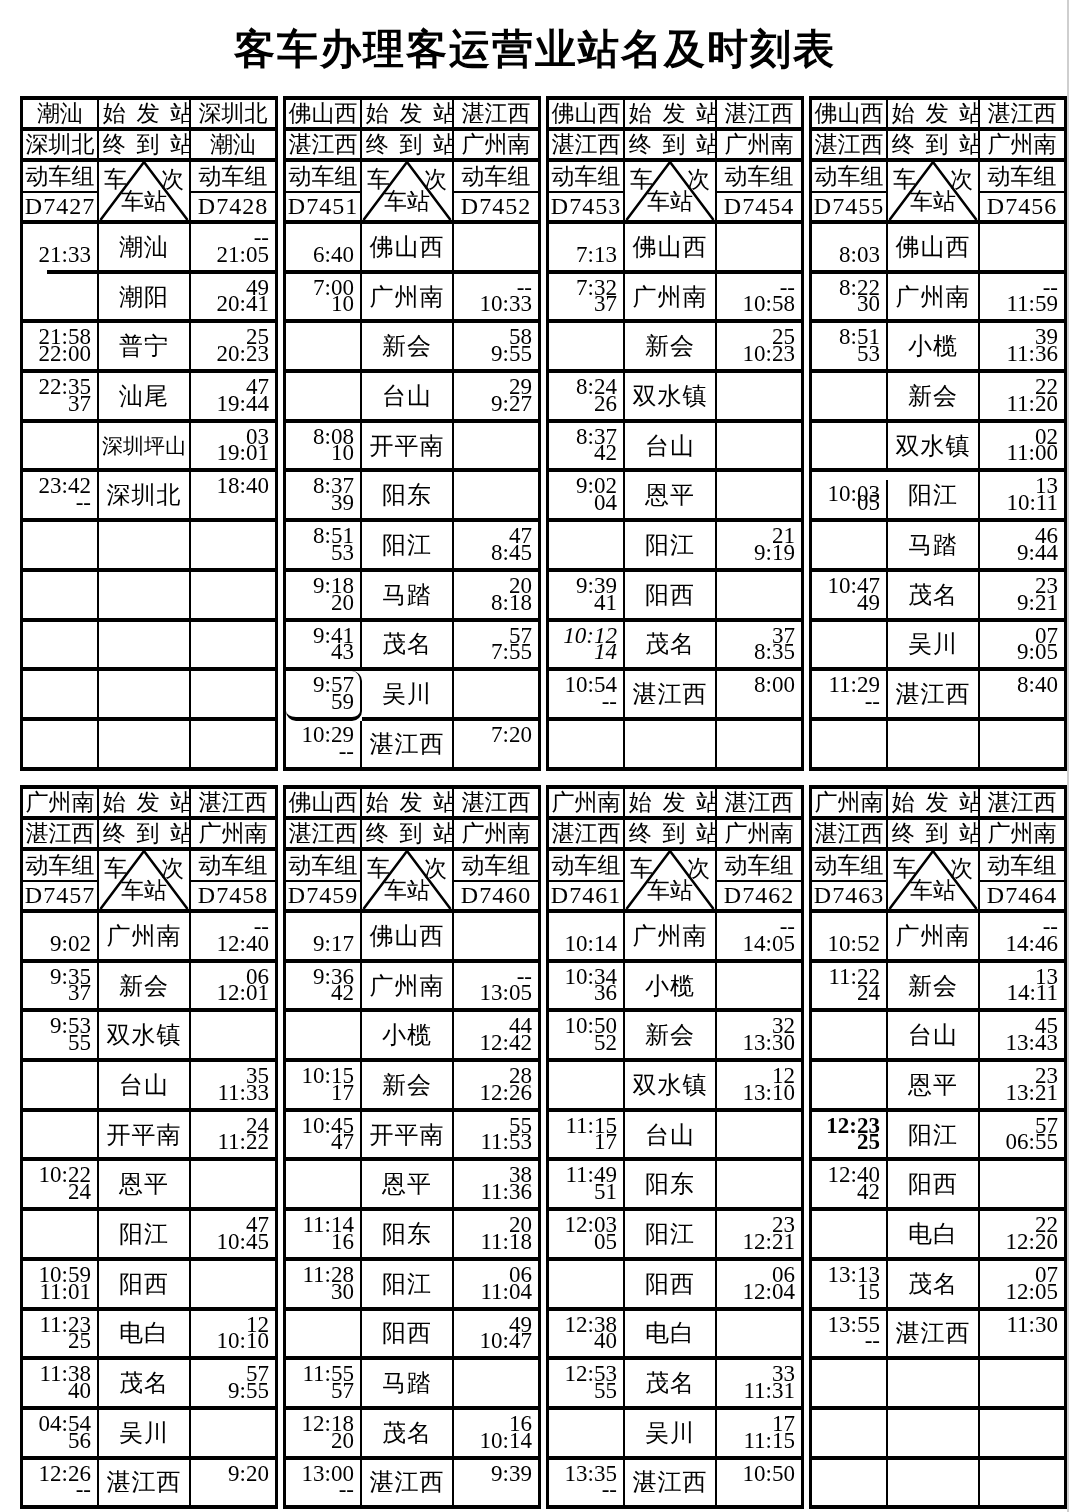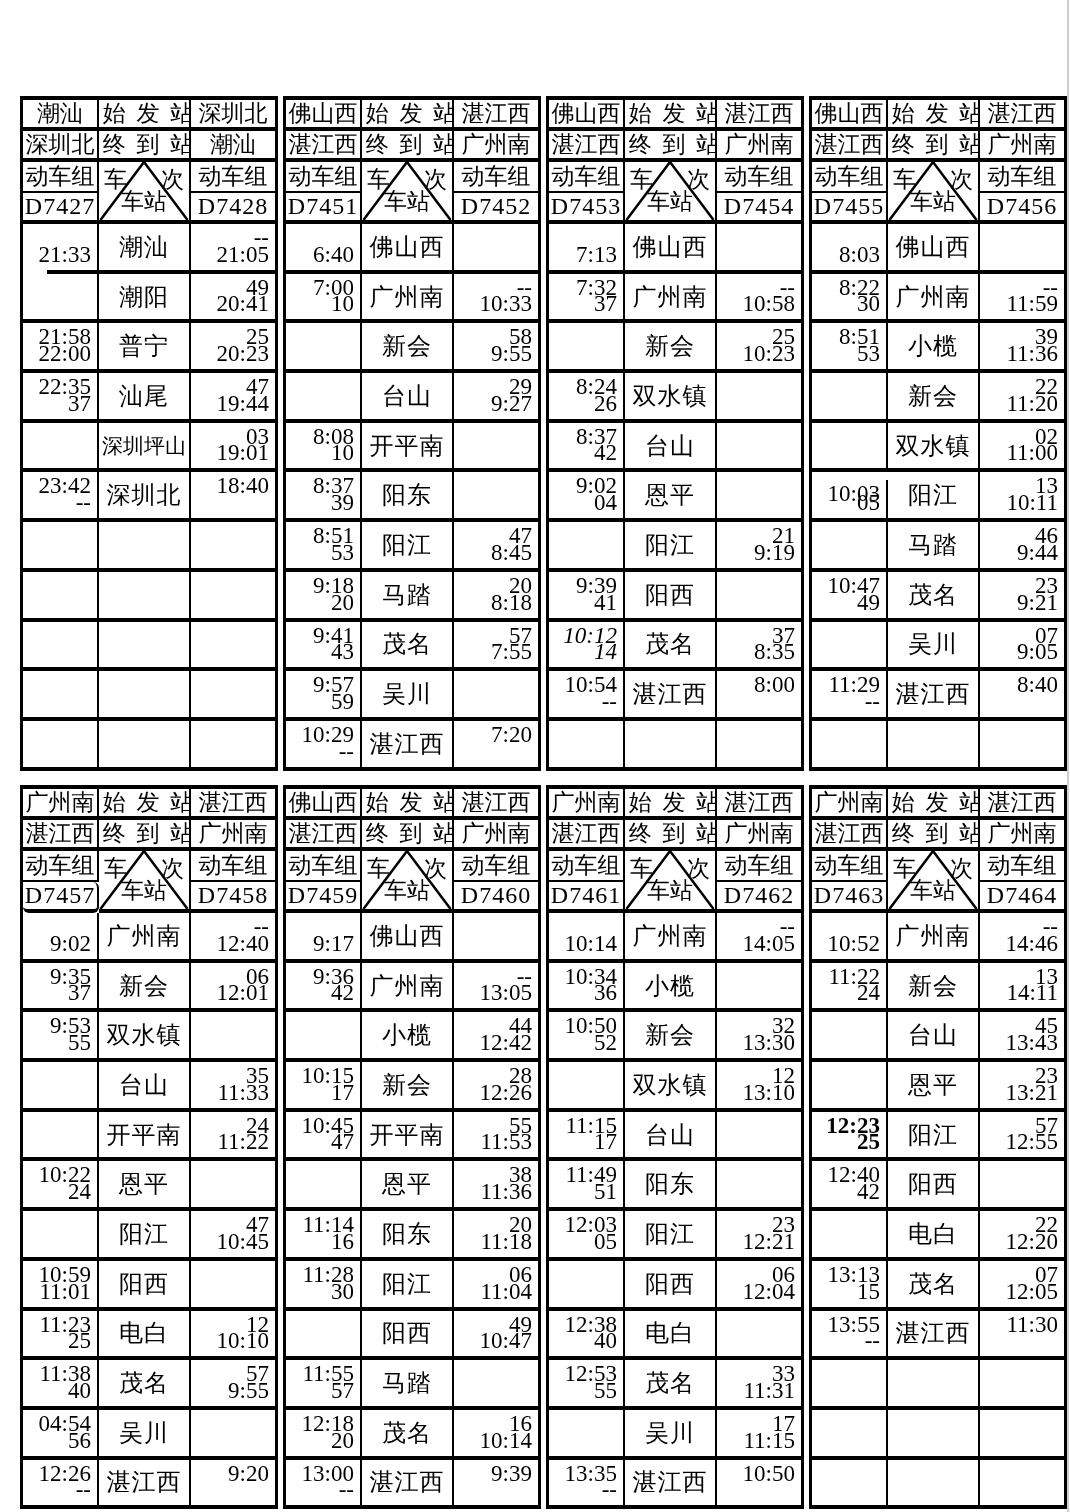--- a/index.html
+++ b/index.html
@@ -46,20 +46,21 @@
     border-right:2px solid #000; border-bottom:4px solid #000;
     font-size:24px; letter-spacing:1px; white-space:nowrap; overflow:hidden;
   }
   .sc.long { font-size:21px; letter-spacing:0; }
   .scan-edge { position:absolute; right:1px; top:0; bottom:0; width:2px; background:#cfcfcf; }
 </style>
 </head>
 <body>
 
 <div class="page">
+  <div class="title">客车办理客运营业站名及时刻表</div>
   <div class="grid" id="grid-top">
       <div class="tt" style="grid-template-rows: repeat(4, 31px) repeat(11, 49.7px);">
         <div class="hc" style="grid-area: 1 / 1;">潮汕</div>
         <div class="hc sp" style="grid-area: 1 / 2;">始 发 站</div>
         <div class="hc last" style="grid-area: 1 / 3;">深圳北</div>
         <div class="hc" style="grid-area: 2 / 1;">深圳北</div>
         <div class="hc sp" style="grid-area: 2 / 2;">终 到 站</div>
         <div class="hc last" style="grid-area: 2 / 3;">潮汕</div>
         <div class="hc b2" style="grid-area: 3 / 1;">动车组</div>
         <div class="merge" style="grid-area: 3 / 2 / span 2;">
@@ -266,21 +267,21 @@
         </div>
         <div class="tc" style="grid-area: 13 / 1;">
           <div class="t-top">9:41</div>
           <div class="t-bot">43</div>
         </div>
         <div class="sc" style="grid-area: 13 / 2;">茂名</div>
         <div class="tc last" style="grid-area: 13 / 3;">
           <div class="t-top">57</div>
           <div class="t-bot">7:55</div>
         </div>
-        <div class="tc" style="grid-area: 14 / 1;">
+        <div class="tc" style="grid-area: 14 / 1; border-radius: 10px;">
           <div class="t-top">9:57</div>
           <div class="t-bot">59</div>
         </div>
         <div class="sc" style="grid-area: 14 / 2;">吴川</div>
         <div class="tc last" style="grid-area: 14 / 3;">
           <div class="t-top"></div>
           <div class="t-bot"></div>
         </div>
         <div class="tc" style="grid-area: 15 / 1;">
           <div class="t-top">10:29</div>
@@ -542,21 +543,21 @@
         <div class="hc b2" style="grid-area: 3 / 1;">动车组</div>
         <div class="merge" style="grid-area: 3 / 2 / span 2;">
           <svg viewBox="0 0 93 62" preserveAspectRatio="none">
             <path d="M46.5 0 L1.5 62 M46.5 0 L91.5 62" stroke="#000" stroke-width="2.6" fill="none"></path>
           </svg>
           <span class="ch-l">车</span>
           <span class="ch-r">次</span>
           <span class="ch-st">车站</span>
         </div>
         <div class="hc b2 last" style="grid-area: 3 / 3;">动车组</div>
-        <div class="hc num" style="grid-area: 4 / 1; border-radius: 6px;">D7457</div>
+        <div class="hc num" style="grid-area: 4 / 1;">D7457</div>
         <div class="hc num last" style="grid-area: 4 / 3;">D7458</div>
         <div class="tc" style="grid-area: 5 / 1;">
           <div class="t-top"></div>
           <div class="t-bot">9:02</div>
         </div>
         <div class="sc" style="grid-area: 5 / 2;">广州南</div>
         <div class="tc last" style="grid-area: 5 / 3;">
           <div class="t-top">--</div>
           <div class="t-bot">12:40</div>
         </div>
@@ -971,21 +972,21 @@
           <div class="t-top">23</div>
           <div class="t-bot">13:21</div>
         </div>
         <div class="tc" style="grid-area: 9 / 1; font-weight: bold;">
           <div class="t-top">12:23</div>
           <div class="t-bot">25</div>
         </div>
         <div class="sc" style="grid-area: 9 / 2;">阳江</div>
         <div class="tc last" style="grid-area: 9 / 3;">
           <div class="t-top">57</div>
-          <div class="t-bot">12:55</div>
+          <div class="t-bot">06:55</div>
         </div>
         <div class="tc" style="grid-area: 10 / 1;">
           <div class="t-top">12:40</div>
           <div class="t-bot">42</div>
         </div>
         <div class="sc" style="grid-area: 10 / 2;">阳西</div>
         <div class="tc last" style="grid-area: 10 / 3;">
           <div class="t-top"></div>
           <div class="t-bot"></div>
         </div>

